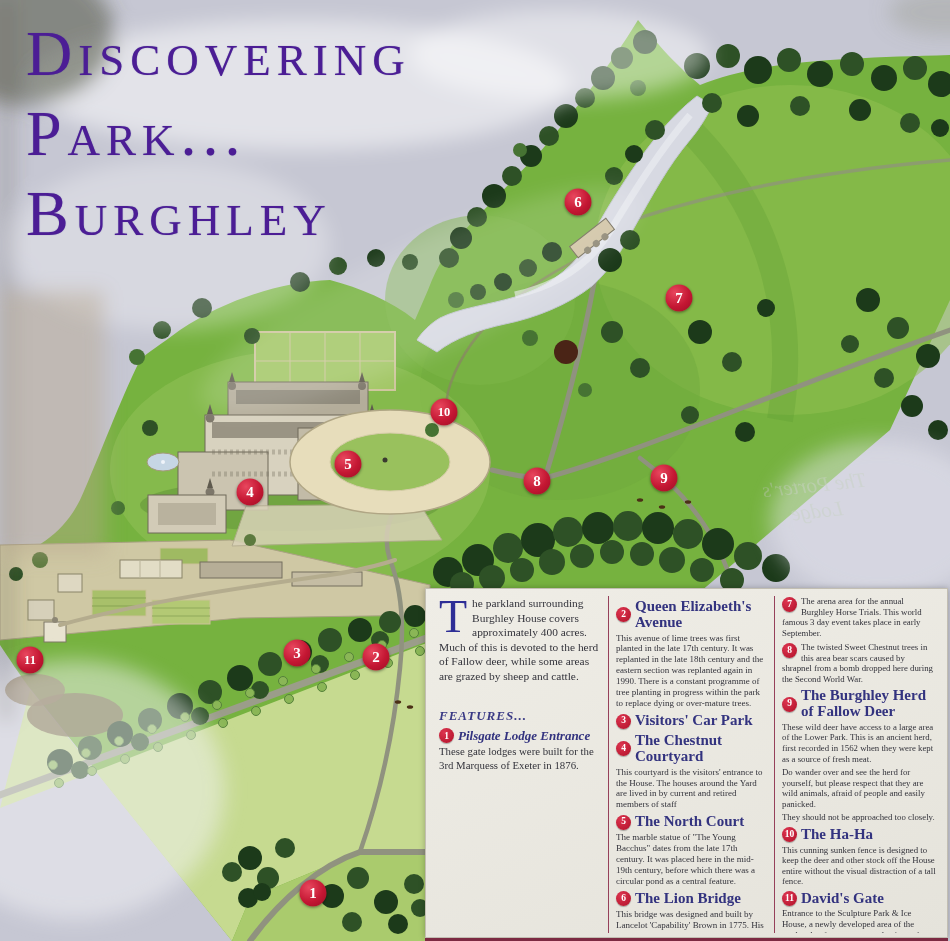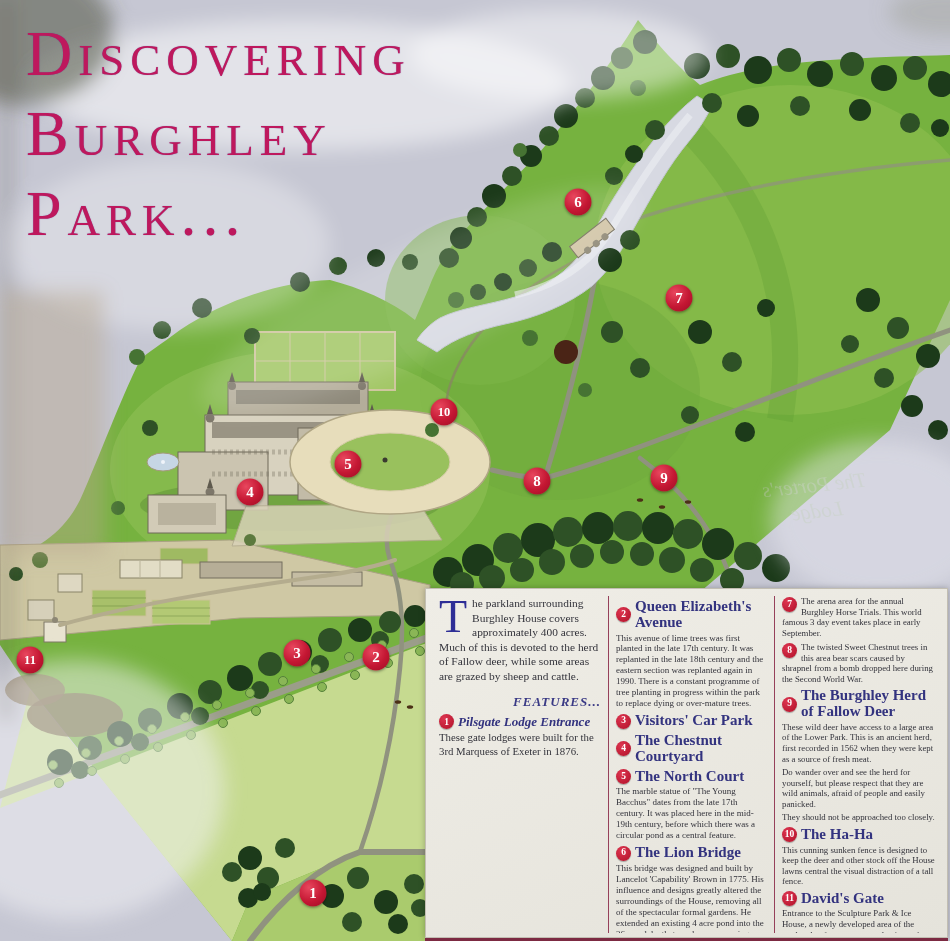--- a/index.html
+++ b/index.html
@@ -2,41 +2,41 @@
 <html><head>
 <meta charset="utf-8">
 <style>
   html,body{margin:0;padding:0;background:#9a9aa6;}
   #stage{position:relative;width:950px;height:941px;overflow:hidden;
          background:#c6c7d3;font-family:"Liberation Serif",serif;}
   #map-svg{position:absolute;left:0;top:0;z-index:1;}
   
   #title{position:absolute;left:26px;top:14px;z-index:3;
          font-variant:small-caps;font-size:64px;line-height:80px;
-         letter-spacing:6px;color:#be185d;text-shadow:0 0 1px rgba(55,55,140,.55);}
+         letter-spacing:6px;color:#4c1d95;text-shadow:0 0 1px rgba(55,55,140,.55);}
   
   .marker{position:absolute;z-index:4;width:27px;height:27px;border-radius:50%;
           transform:translate(-50%,-50%);
           background:radial-gradient(circle at 35% 30%, #e8475e 0%, #c41733 55%, #9d0d24 100%);
           color:#fff;display:flex;align-items:center;justify-content:center;
           font-weight:bold;font-size:15px;box-shadow:0 1px 3px rgba(0,0,0,.45);}
   .marker.two{font-size:12.5px;}
   
   #panel{position:absolute;z-index:5;left:425px;top:588px;width:523px;height:350px;
          box-sizing:border-box;background:linear-gradient(160deg,#efede6,#e5e3db);
          border:1px solid #c2beb2;box-shadow:0 3px 0 #7c2a42, 0 0 6px rgba(0,0,0,.25);
          display:flex;padding:7px 4px 4px 6px;overflow:hidden;color:#33333b;}
   .pcol{box-sizing:border-box;padding:0 7px;overflow:hidden;}
   #col1{flex:0 0 176px;font-size:11.4px;line-height:1.28;}
   #col2{flex:0 0 166px;font-size:9px;line-height:1.22;border-left:1px solid #96405a;}
   #col3{flex:0 0 169px;font-size:8.8px;line-height:1.2;border-left:1px solid #96405a;}
   .intro-p{margin:0 0 8px 0;}
   .dropcap{float:left;font-size:46px;line-height:37px;color:#2e2e96;margin:2px 5px 0 0;}
-  .features-label{text-align:right;font-style:italic;font-weight:bold;
-                  color:#3a3a85;font-size:13px;letter-spacing:1px;margin:10px 0 4px 0;font-family:Liberation Serif, serif;}
+  .features-label{text-align:left;font-style:italic;font-weight:bold;
+                  color:#3a3a85;font-size:13px;letter-spacing:1px;margin:24px 0 4px 0;font-family:Liberation Serif, serif;}
   .feat{margin:0 0 4px 0;}
   .feat-h{display:flex;align-items:center;gap:4px;margin:3px 0 2px 0;}
   .feat-title{font-weight:bold;color:#33337f;font-size:15px;line-height:1.05;}
   #col1 .feat-title{font-size:13px;font-style:italic;}
   .badge{flex:0 0 auto;display:inline-flex;align-items:center;justify-content:center;
          width:15px;height:15px;border-radius:50%;background:radial-gradient(circle at 35% 30%,#dd3550,#b01028);
          color:#fff;font-weight:bold;font-size:9.5px;box-shadow:0 1px 1px rgba(0,0,0,.3);}
   .badge.fl{float:left;margin:1px 4px 0 0;}
   .feat-p{margin:0 0 3px 0;}
   #col1 .feat-p{font-size:10.8px;}
@@ -342,22 +342,22 @@
       <ellipse cx="880" cy="520" rx="110" ry="80" fill="#e8e9f1" opacity=".45"></ellipse>
       <ellipse cx="25" cy="35" rx="90" ry="70" fill="#4e5340" opacity=".55"></ellipse>
       <rect x="0" y="0" width="12" height="720" fill="#564f41" opacity=".3"></rect>
       <rect x="0" y="290" width="105" height="265" fill="#b7a98e" opacity=".45"></rect>
       <ellipse cx="948" cy="12" rx="60" ry="24" fill="#8a8d7c" opacity=".3"></ellipse>
     </g>
   </svg>
 
   <div id="title">
     <div>Discovering</div>
+    <div>Park...</div>
     <div>Burghley</div>
-    <div>Park...</div>
   </div>
 
   <div id="markers">
       <div class="marker" style="left: 313px; top: 893px;">1</div>
       <div class="marker" style="left: 376px; top: 657px;">2</div>
       <div class="marker" style="left: 297px; top: 653px;">3</div>
       <div class="marker" style="left: 250px; top: 492px;">4</div>
       <div class="marker" style="left: 348px; top: 464px;">5</div>
       <div class="marker" style="left: 578px; top: 202px;">6</div>
       <div class="marker" style="left: 679px; top: 298px;">7</div>
@@ -391,20 +391,21 @@
           <div class="feat-h">
             <span class="badge ">3</span>
             <span class="feat-title">Visitors' Car Park</span>
           </div>
         </div>
         <div class="feat">
           <div class="feat-h">
             <span class="badge ">4</span>
             <span class="feat-title">The Chestnut Courtyard</span>
           </div>
+          <p class="feat-p">This courtyard is the visitors' entrance to the House. The houses around the Yard are lived in by current and retired members of staff</p>
         </div>
         <div class="feat">
           <div class="feat-h">
             <span class="badge ">5</span>
             <span class="feat-title">The North Court</span>
           </div>
           <p class="feat-p">The marble statue of "The Young Bacchus" dates from the late 17th century. It was placed here in the mid-19th century, before which there was a circular pond as a central feature.</p>
         </div>
         <div class="feat">
           <div class="feat-h">
@@ -428,21 +429,21 @@
           </div>
           <p class="feat-p">These wild deer have access to a large area of the Lower Park. This is an ancient herd, first recorded in 1562 when they were kept as a source of fresh meat.</p>
           <p class="feat-p">Do wander over and see the herd for yourself, but please respect that they are wild animals, afraid of people and easily panicked.</p>
           <p class="feat-p">They should not be approached too closely.</p>
         </div>
         <div class="feat">
           <div class="feat-h">
             <span class="badge ">10</span>
             <span class="feat-title">The Ha-Ha</span>
           </div>
-          <p class="feat-p">This cunning sunken fence is designed to keep the deer and other stock off the House lawns central the visual distraction of a tall fence.</p>
+          <p class="feat-p">This cunning sunken fence is designed to keep the deer and other stock off the House entire without the visual distraction of a tall fence.</p>
         </div>
         <div class="feat">
           <div class="feat-h">
             <span class="badge ">11</span>
             <span class="feat-title">David's Gate</span>
           </div>
           <p class="feat-p">Entrance to the Sculpture Park &amp; Ice House, a newly developed area of the garden that features recent plantings of specimen trees and dramatic contemporary sculptures.</p>
         </div>
       </div>
   </div>

